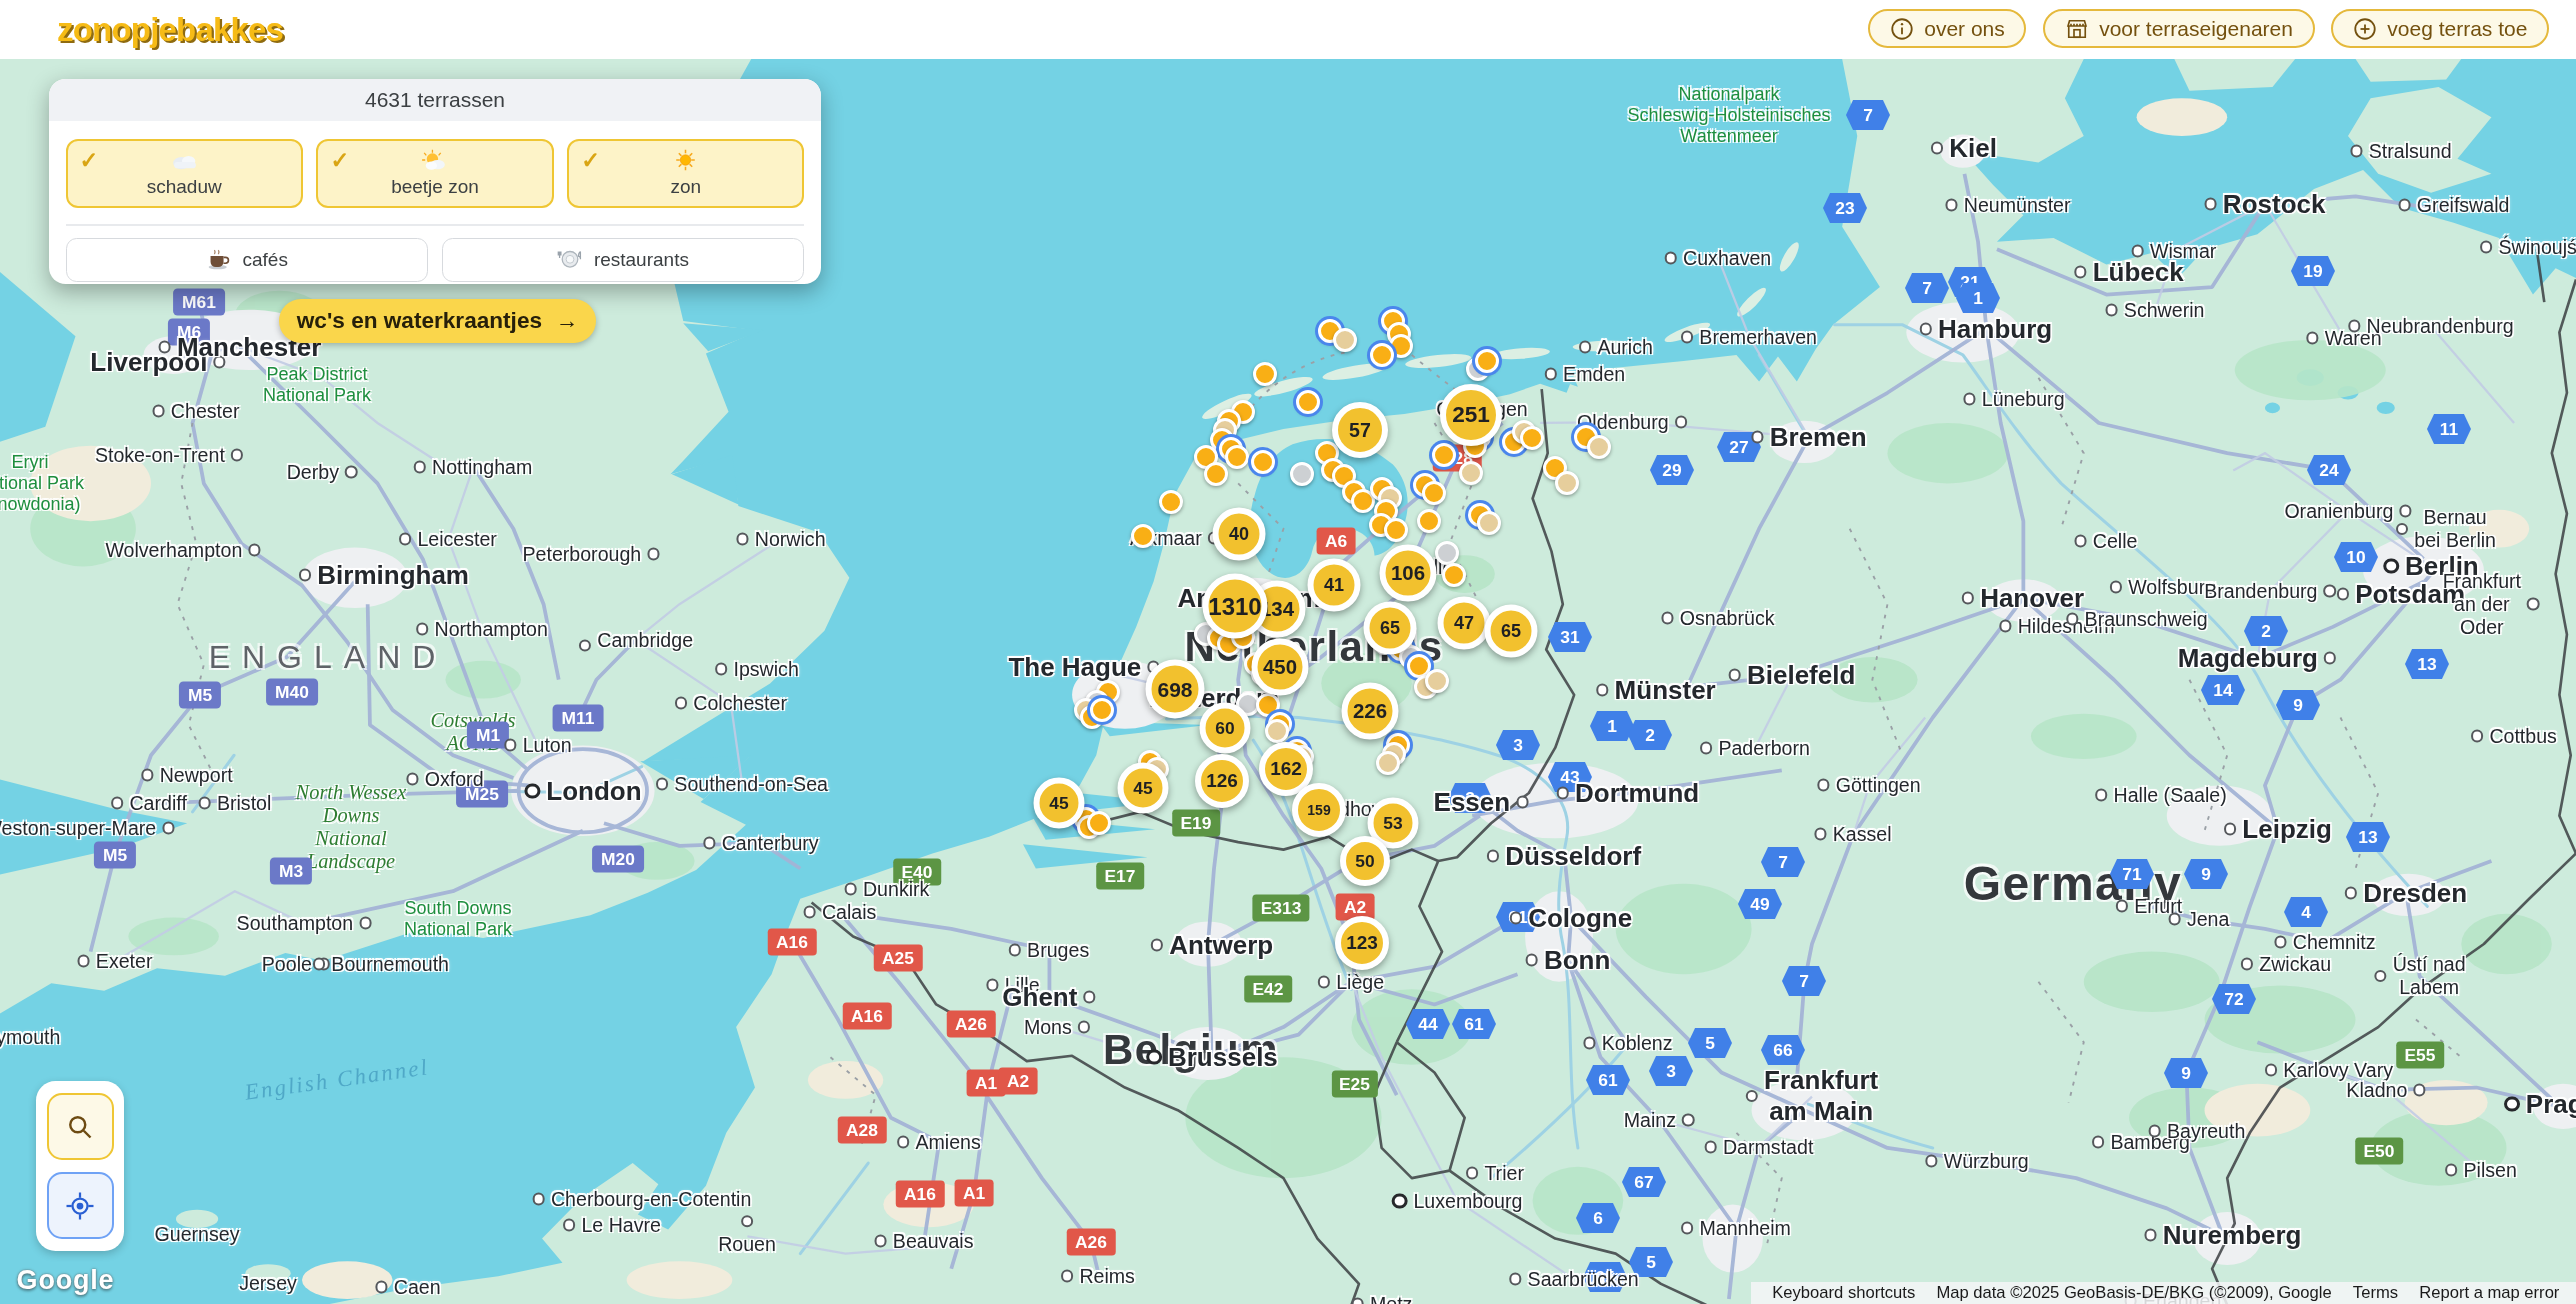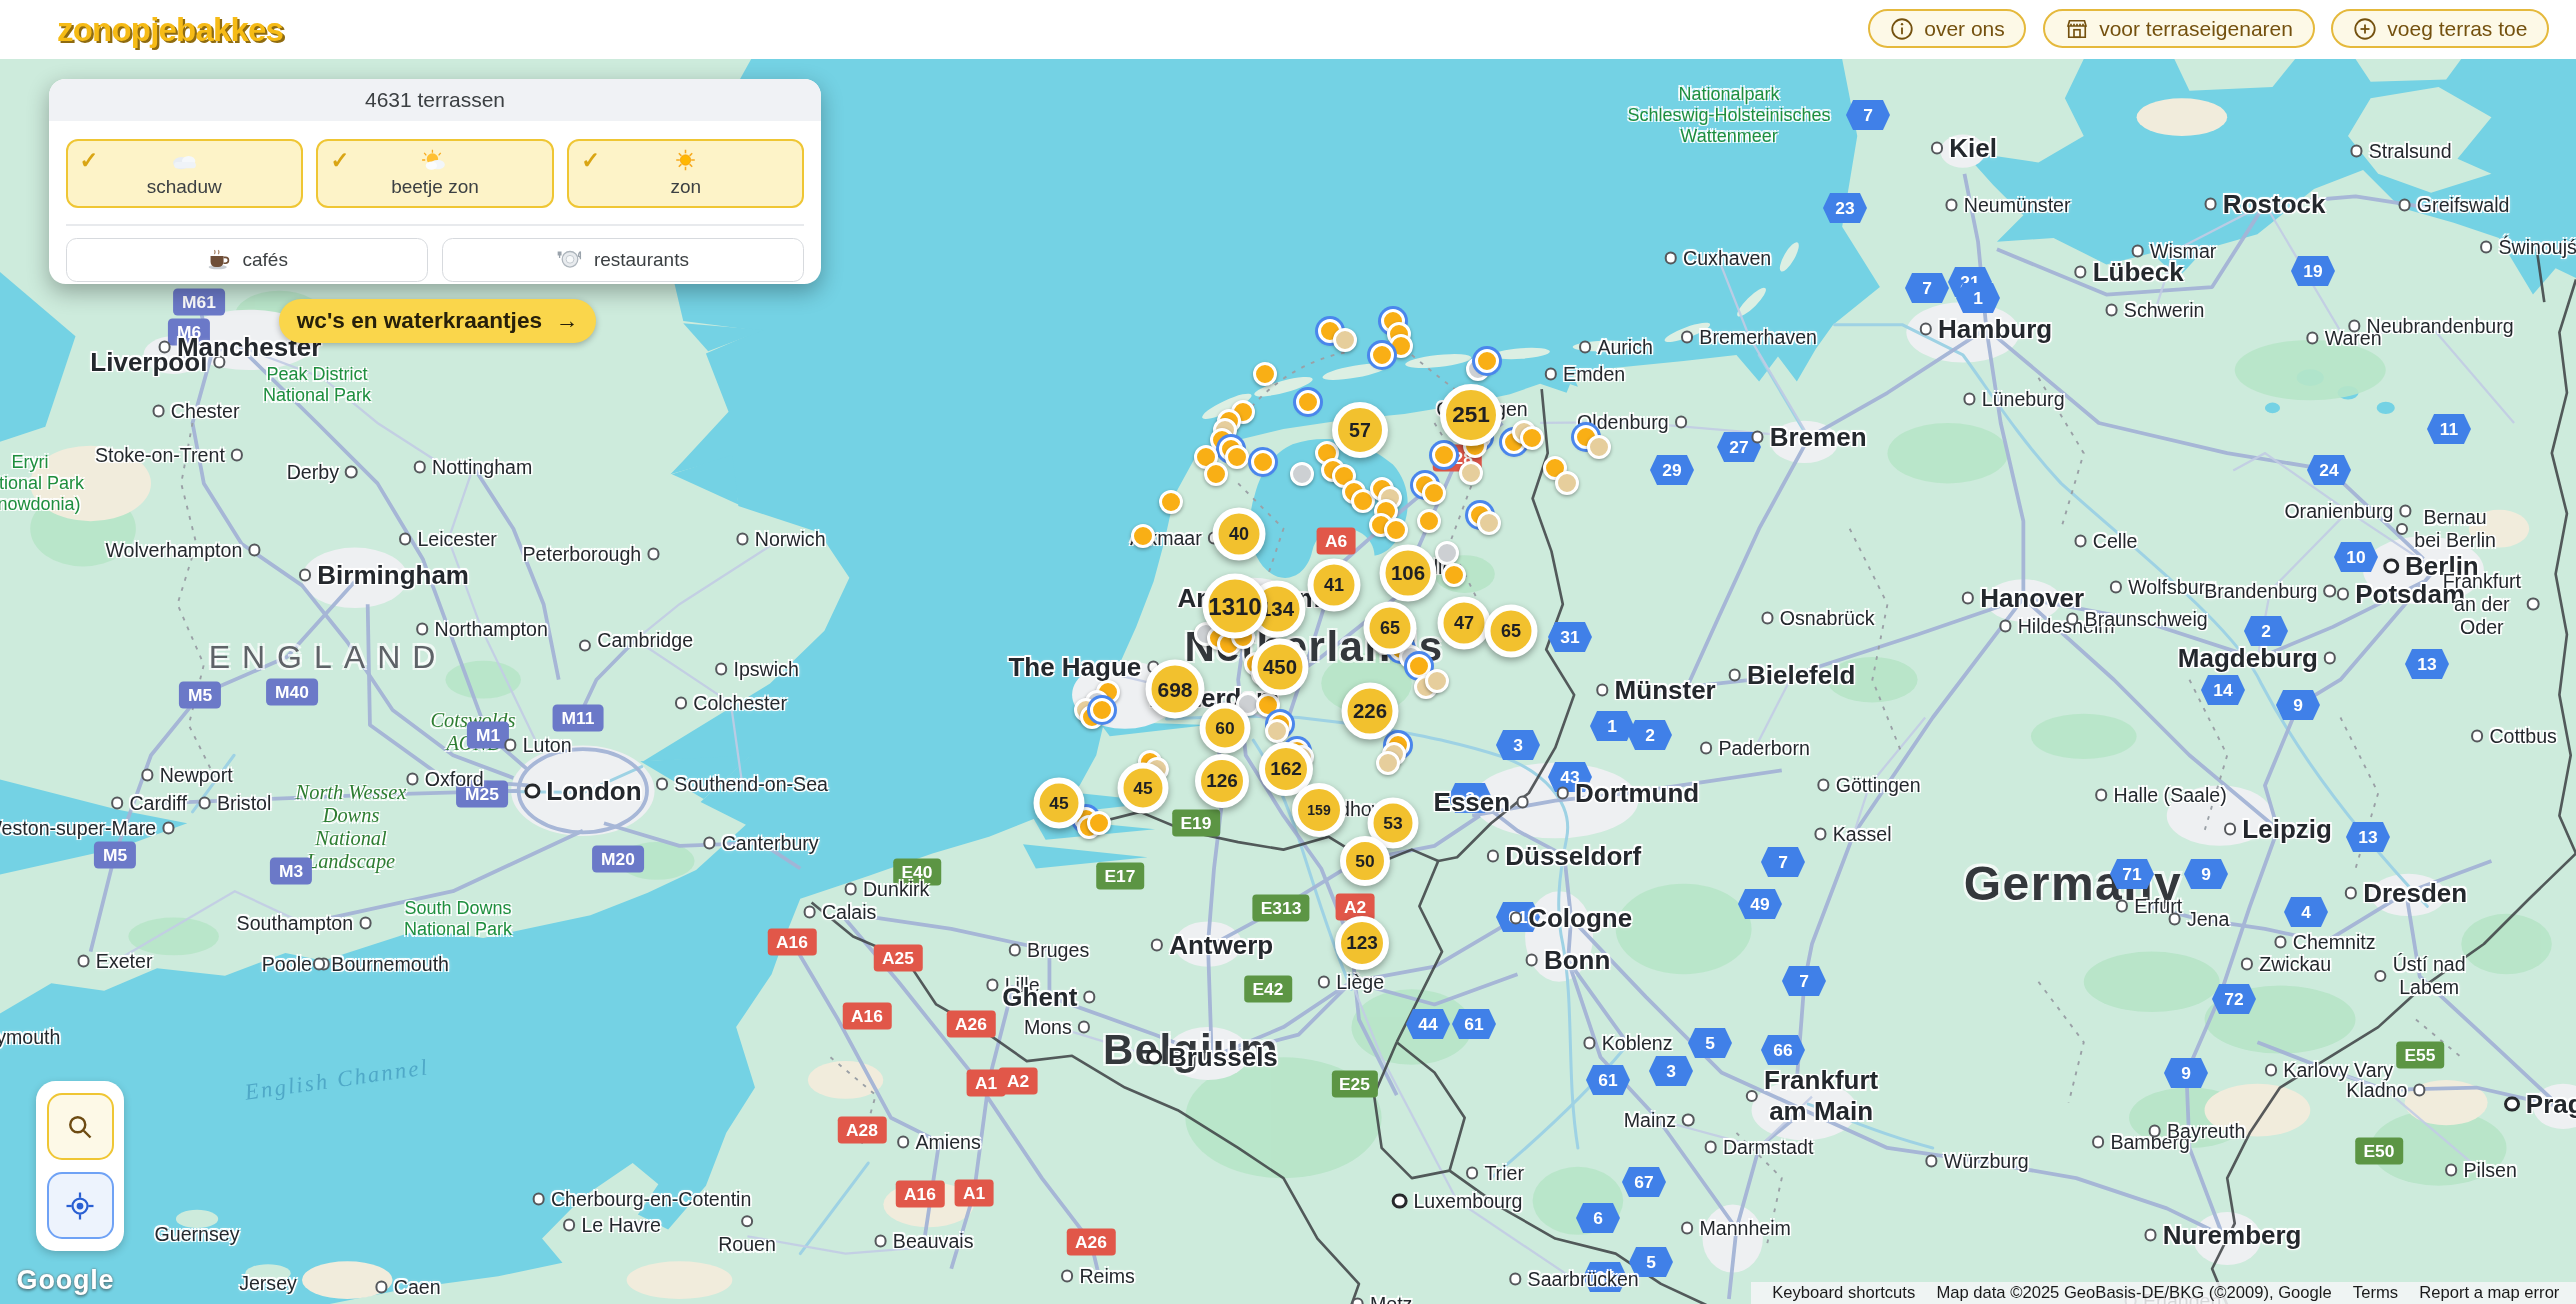--- a/index.html
+++ b/index.html
@@ -450,21 +450,21 @@
         <div class="city city-md dot-r" style="left: 2270px; top: 532px; transform: translate(-50%, -50%);"><span class="cdot"></span><span>Brandenburg</span></div>
         <div class="city city-lg" style="left: 2431px; top: 507px; transform: translate(-50%, -50%);"><span class="cdot cdot-cap"></span><span>Berlin</span></div>
         <div class="city city-lg" style="left: 2401px; top: 535px; transform: translate(-50%, -50%);"><span class="cdot"></span><span>Potsdam</span></div>
         <div class="city city-md dot-r" style="left: 2348px; top: 452px; transform: translate(-50%, -50%);"><span class="cdot"></span><span>Oranienburg</span></div>
         <div class="city city-md" style="left: 2446px; top: 470px; transform: translate(-50%, -50%);"><span class="cdot"></span><span>Bernau
 bei Berlin</span></div>
         <div class="city city-md dot-r" style="left: 2491px; top: 545px; transform: translate(-50%, -50%);"><span class="cdot"></span><span>Frankfurt
 an der Oder</span></div>
         <div class="city city-md" style="left: 2514px; top: 677px; transform: translate(-50%, -50%);"><span class="cdot"></span><span>Cottbus</span></div>
         <div class="city city-lg" style="left: 1656px; top: 631px; transform: translate(-50%, -50%);"><span class="cdot"></span><span>Münster</span></div>
-        <div class="city city-md" style="left: 1818px; top: 559px; transform: translate(-50%, -50%);"><span class="cdot"></span><span>Osnabrück</span></div>
+        <div class="city city-md" style="left: 1718px; top: 559px; transform: translate(-50%, -50%);"><span class="cdot"></span><span>Osnabrück</span></div>
         <div class="city city-lg" style="left: 1792px; top: 616px; transform: translate(-50%, -50%);"><span class="cdot"></span><span>Bielefeld</span></div>
         <div class="city city-md" style="left: 1755px; top: 689px; transform: translate(-50%, -50%);"><span class="cdot"></span><span>Paderborn</span></div>
         <div class="city city-md" style="left: 1869px; top: 726px; transform: translate(-50%, -50%);"><span class="cdot"></span><span>Göttingen</span></div>
         <div class="city city-md" style="left: 1853px; top: 775px; transform: translate(-50%, -50%);"><span class="cdot"></span><span>Kassel</span></div>
         <div class="city city-lg" style="left: 1628px; top: 734px; transform: translate(-50%, -50%);"><span class="cdot"></span><span>Dortmund</span></div>
         <div class="city city-lg dot-r" style="left: 1481px; top: 743px; transform: translate(-50%, -50%);"><span class="cdot"></span><span>Essen</span></div>
         <div class="city city-lg" style="left: 1564px; top: 797px; transform: translate(-50%, -50%);"><span class="cdot"></span><span>Düsseldorf</span></div>
         <div class="city city-lg" style="left: 1571px; top: 859px; transform: translate(-50%, -50%);"><span class="cdot"></span><span>Cologne</span></div>
         <div class="city city-lg" style="left: 1568px; top: 901px; transform: translate(-50%, -50%);"><span class="cdot"></span><span>Bonn</span></div>
         <div class="city city-md" style="left: 1628px; top: 984px; transform: translate(-50%, -50%);"><span class="cdot"></span><span>Koblenz</span></div>

